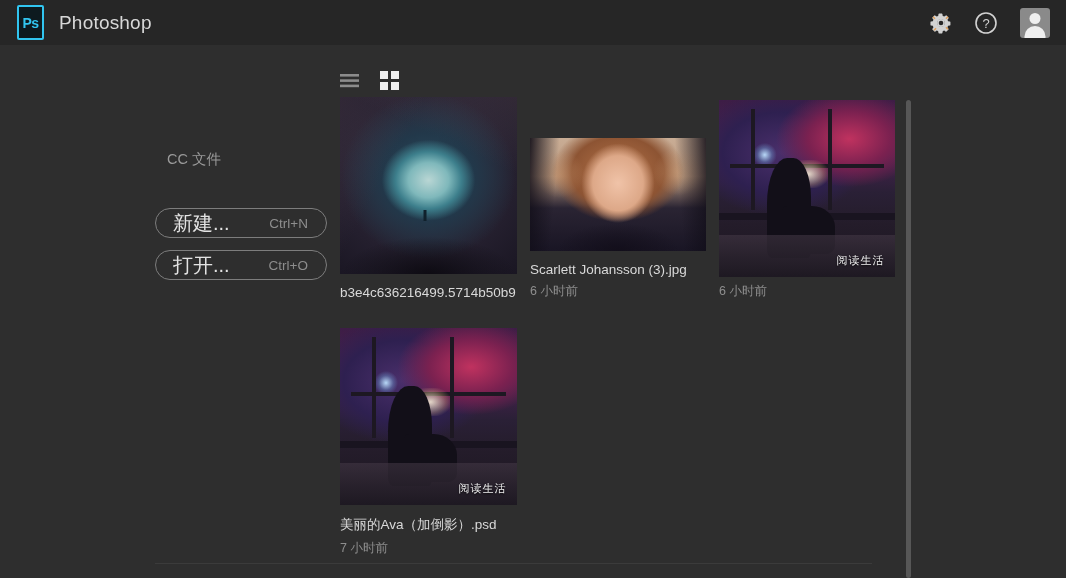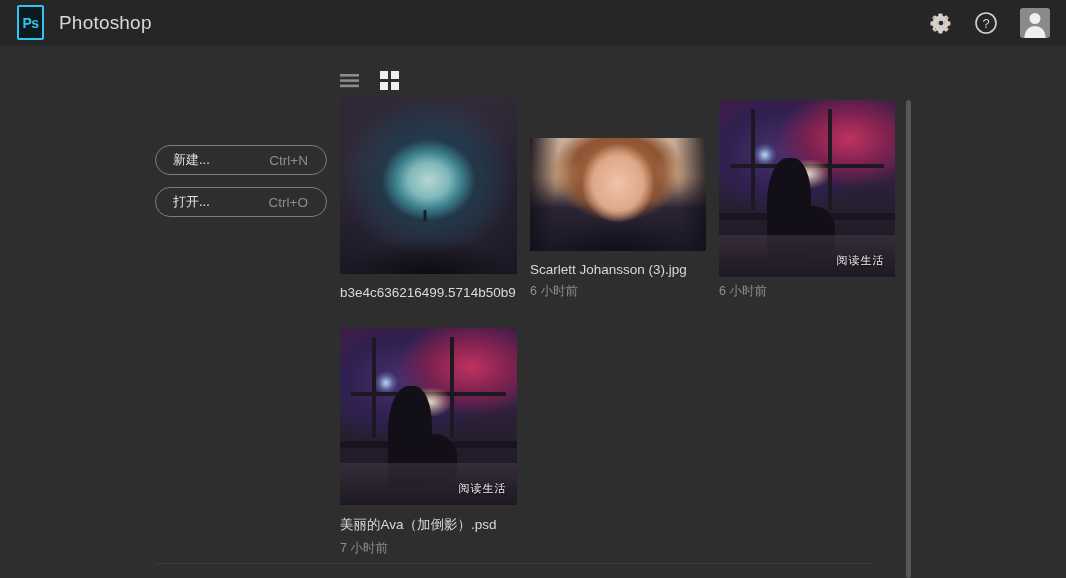--- a/index.html
+++ b/index.html
@@ -137,21 +137,21 @@
     width: 172px;
     height: 30px;
     margin-left: 0;
     border: 1px solid #7d7d7d;
     border-radius: 16px;
     background: transparent;
     padding: 0 18px 0 17px;
     cursor: pointer;
     font-family: "Liberation Sans", sans-serif;
   }
-  .pill-btn .pill-label { color: #e3e3e3; font-size: 13px; }
+  .pill-btn .pill-label { color: #e3e3e3; font-size: 20px; }
   .pill-btn .pill-shortcut { color: #8d8d8d; font-size: 13.5px; }
   .btn-group { margin-top: 35px; }
   .btn-group .pill-btn + .pill-btn { margin-top: 12px; }
 
   
   .view-toggle {
     position: absolute;
     left: 340px;
     top: 26px;
     display: flex;
@@ -372,20 +372,23 @@
       <span class="avatar-head"></span>
       <span class="avatar-body"></span>
     </button>
   </div>
 </div>
 
 <div class="body-area">
 
   <div class="sidebar">
     <div class="nav-list">
+      <div class="nav-item">
+        <span>CC 文件</span>
+      </div>
     </div>
 
     <div class="btn-group">
       <button class="pill-btn">
         <span class="pill-label">新建...</span>
         <span class="pill-shortcut">Ctrl+N</span>
       </button>
       <button class="pill-btn">
         <span class="pill-label">打开...</span>
         <span class="pill-shortcut">Ctrl+O</span>

